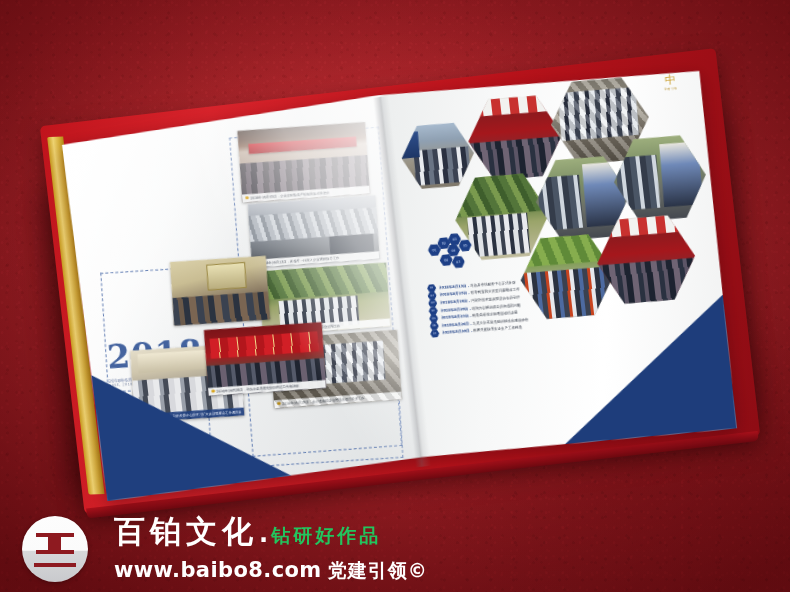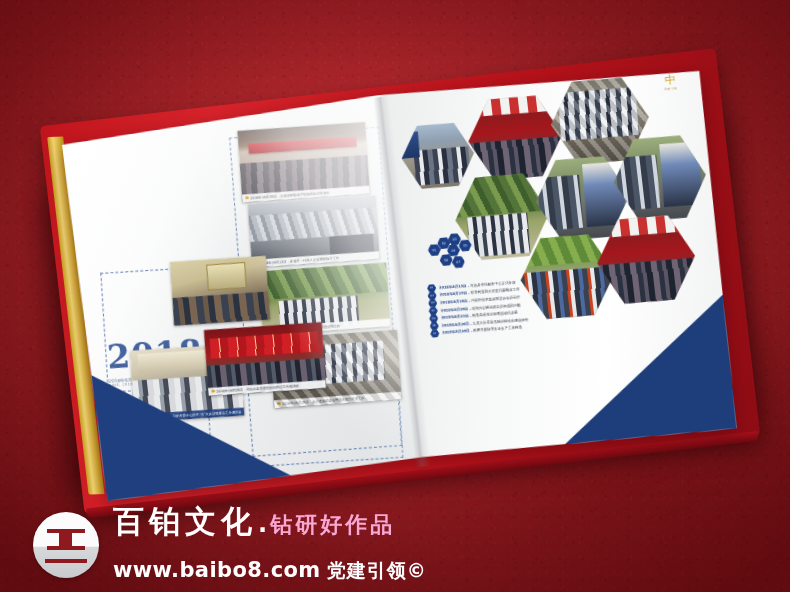--- a/index.html
+++ b/index.html
@@ -188,32 +188,32 @@
   .tl-txt b{color:#1d3f86;font-weight:700;}
 
   
   .emblem{position:absolute;right:18px;top:13px;width:34px;height:24px;transform:rotate(1.5deg);
     text-align:center;}
   .emblem .mark{font-size:11px;color:#c79a26;letter-spacing:-1px;line-height:11px;
     text-shadow:0 .5px 0 rgba(255,255,255,.6);}
   .emblem .mtxt{font-size:2.8px;color:#b8902a;letter-spacing:.6px;margin-top:1px;}
 
   
-  .wm{position:absolute;left:33px;bottom:8px;display:flex;align-items:center;gap:14px;}
+  .wm{position:absolute;left:22px;bottom:8px;display:flex;gap:26px;}
   .wm-logo{width:66px;height:66px;border-radius:50%;position:relative;overflow:hidden;
     background:linear-gradient(180deg,#fdfdfd 0%,#fbfbfb 52%,#d7d8da 53%,#c9cacd 100%);
     box-shadow:0 1px 4px rgba(0,0,0,.3);flex:0 0 auto;}
   .wm-logo i{position:absolute;background:#8e1a20;display:block;}
   .wm-txt{display:flex;flex-direction:column;gap:1px;}
   .wm-l1{display:flex;align-items:baseline;}
   .wm-main{font-size:31px;font-weight:700;color:#fff;letter-spacing:5px;line-height:1.02;
     font-family:"DejaVu Sans","Liberation Sans",sans-serif;}
   .wm-dot{font-size:24px;color:#fff;font-weight:700;margin:0 3px 0 1px;}
-  .wm-sub{font-size:22px;color:#f9a8d4;letter-spacing:3px;font-weight:700;}
-  .wm-l2{display:flex;align-items:baseline;margin-top:17px;}
+  .wm-sub{font-size:19px;color:#22c55e;letter-spacing:3px;font-weight:700;}
+  .wm-l2{display:flex;align-items:baseline;margin-top:8px;}
   .wm-url{font-size:21px;font-weight:700;color:#fff;letter-spacing:.4px;
     font-family:"DejaVu Sans","Liberation Sans",sans-serif;}
   .wm-cert{font-size:19px;font-weight:700;color:#fff;letter-spacing:1px;margin-left:6px;}
 </style>
 </head>
 <body>
 
 <div id="stage">
 
   <div class="backdrop"></div>

